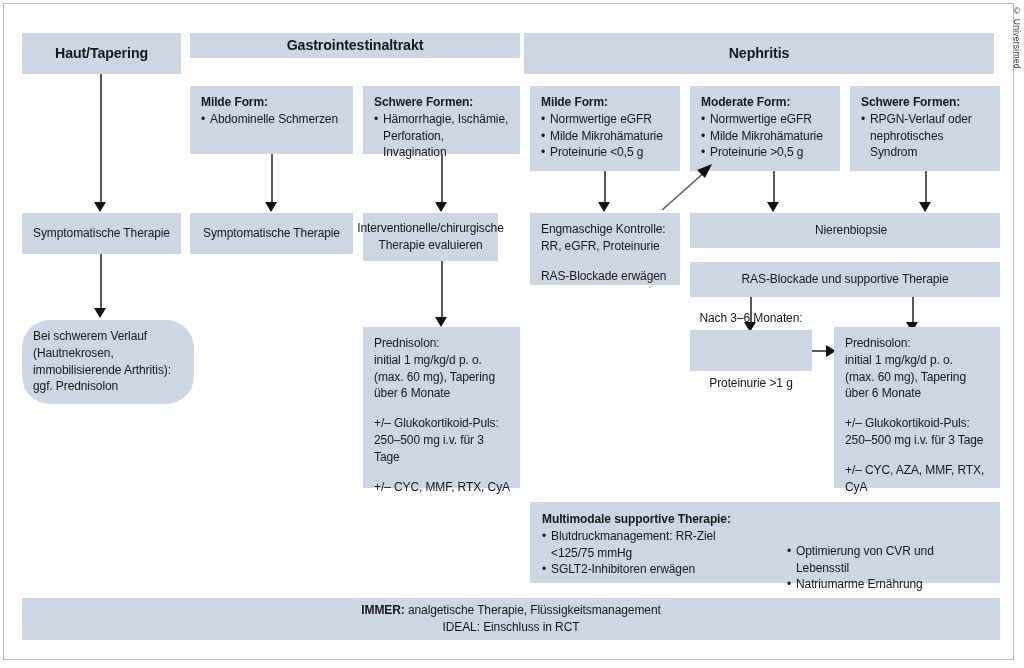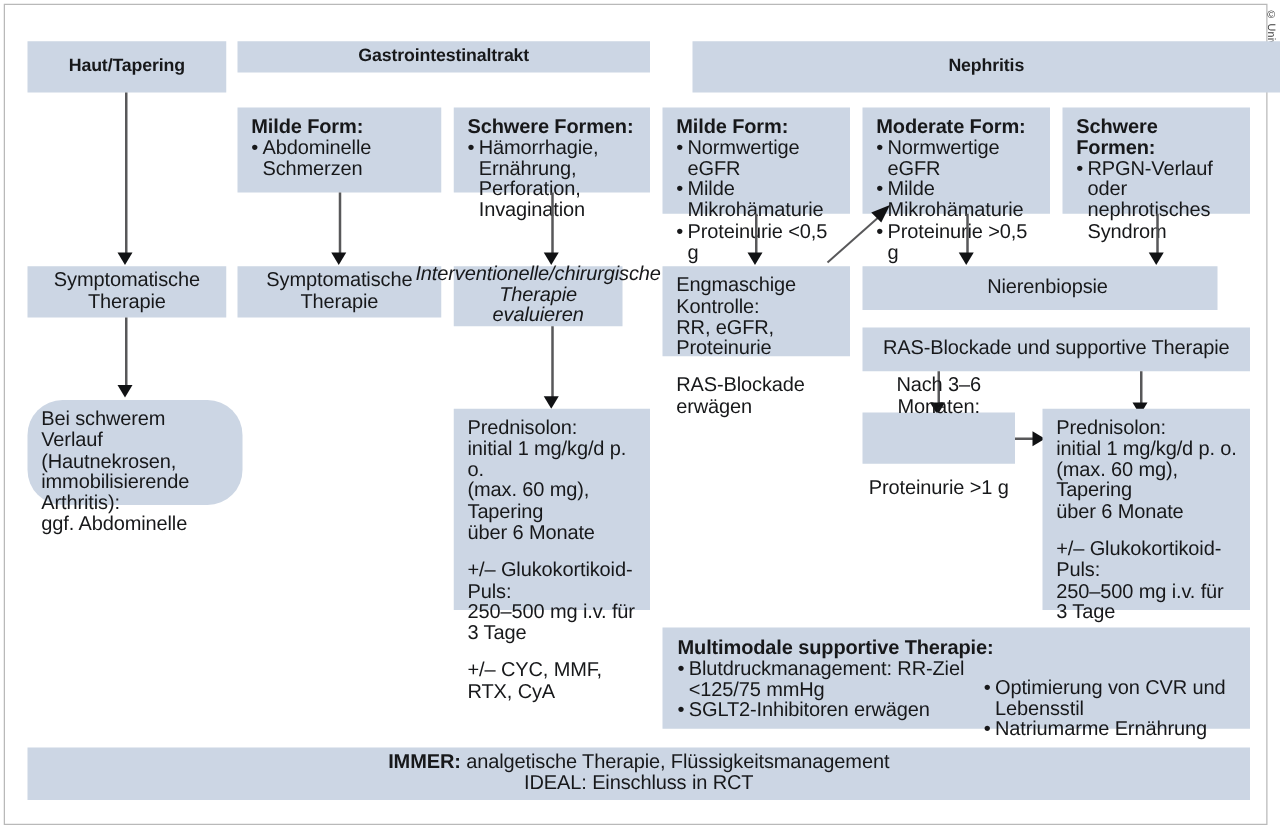--- a/index.html
+++ b/index.html
@@ -25,21 +25,21 @@
     width: 1011px;
     height: 657px;
     border: 1px solid #b9b9b9;
     box-sizing: border-box;
   }
   .box {
     position: absolute;
     background: #ccd6e4;
     box-sizing: border-box;
     color: #17181a;
-    font-size: 16px;
+    font-size: 12px;
     line-height: 16.8px;
     letter-spacing: -0.1px;
   }
   .box.pad {
     padding: 8px 10px 8px 11px;
   }
   .hdr {
     font-weight: bold;
     display: flex;
     align-items: center;
@@ -131,36 +131,36 @@
   <div id="copyright">© Universimed</div>
 
   <div class="box hdr" style="left:22px; top:33px; width:159px; height:41px;">
     <span>Haut/Tapering</span>
   </div>
 
   <div class="box hdr" style="left:190px; top:33px; width:330px; height:25px;">
     <span>Gastrointestinaltrakt</span>
   </div>
 
-  <div class="box hdr" style="left:554px; top:33px; width:470px; height:41px;">
+  <div class="box hdr" style="left:524px; top:33px; width:470px; height:41px;">
     <span>Nephritis</span>
   </div>
 
   <div class="box pad" style="left:190px; top:86px; width:163px; height:68px;">
     <span class="ttl">Milde Form:</span>
     <ul class="bul">
       <li>Abdominelle Schmerzen</li>
     </ul>
   </div>
 
   <div class="box pad" style="left:363px; top:86px; width:157px; height:68px;">
     <span class="ttl">Schwere Formen:</span>
     <ul class="bul">
       <li>
-        <span class="lbl-line">Hämorrhagie, Ernährung,</span>
+        <span class="lbl-line">Hämorrhagie, Ischämie,</span>
         <span class="lbl-line">Perforation, Invagination</span>
       </li>
     </ul>
   </div>
 
   <div class="box pad" style="left:530px; top:86px; width:150px; height:85px;">
     <span class="ttl">Milde Form:</span>
     <ul class="bul">
       <li>Normwertige eGFR</li>
       <li>Milde Mikrohämaturie</li>
@@ -211,33 +211,33 @@
   </svg>
 
   <div class="box ctr" style="left:22px; top:213px; width:159px; height:41px;">
     <span>Symptomatische Therapie</span>
   </div>
 
   <div class="box ctr" style="left:190px; top:213px; width:163px; height:41px;">
     <span>Symptomatische Therapie</span>
   </div>
 
-  <div class="box ctr" style="left:363px; top:213px; width:135px; height:48px;font-style:italic;">
+  <div class="box ctr" style="left:363px; top:213px; width:135px; height:48px;">
     <span>Interventionelle/chirurgische</span>
     <span>Therapie evaluieren</span>
   </div>
 
   <div class="box pad" style="left:530px; top:213px; width:150px; height:72px;">
     <span class="lbl-line">Engmaschige Kontrolle:</span>
     <span class="lbl-line">RR, eGFR, Proteinurie</span>
     <div class="gap"></div>
     <span class="lbl-line">RAS-Blockade erwägen</span>
   </div>
 
-  <div class="box ctr" style="left:690px; top:213px; width:284px; height:35px;padding-left:12px;">
+  <div class="box ctr" style="left:690px; top:213px; width:310px; height:35px;padding-left:12px;">
     <span>Nierenbiopsie</span>
   </div>
 
   <div class="box ctr" style="left:690px; top:262px; width:310px; height:35px;">
     <span>RAS-Blockade und supportive Therapie</span>
   </div>
 
   <div class="vline" style="left:100px; top:254px; height:56px;"></div>
   <div class="arrowhead" style="left:94px; top:308px;"></div>
 
@@ -247,21 +247,21 @@
   <div class="vline" style="left:750px; top:297px; height:28px;"></div>
   <div class="arrowhead" style="left:744px; top:322px;"></div>
 
   <div class="vline" style="left:912px; top:297px; height:28px;"></div>
   <div class="arrowhead" style="left:906px; top:322px;"></div>
 
   <div class="box pad" style="left:22px; top:320px; width:172px; height:84px;border-radius:28px;">
     <span class="lbl-line">Bei schwerem Verlauf</span>
     <span class="lbl-line">(Hautnekrosen,</span>
     <span class="lbl-line">immobilisierende Arthritis):</span>
-    <span class="lbl-line">ggf. Abdominelle</span>
+    <span class="lbl-line">ggf. Prednisolon</span>
   </div>
 
   <div class="box pad" style="left:363px; top:327px; width:157px; height:161px;">
     <span class="lbl-line">Prednisolon:</span>
     <span class="lbl-line">initial 1 mg/kg/d p. o.</span>
     <span class="lbl-line">(max. 60 mg), Tapering</span>
     <span class="lbl-line">über 6 Monate</span>
     <div class="gap"></div>
     <span class="lbl-line">+/– Glukokortikoid-Puls:</span>
     <span class="lbl-line">250–500 mg i.v. für 3 Tage</span>

